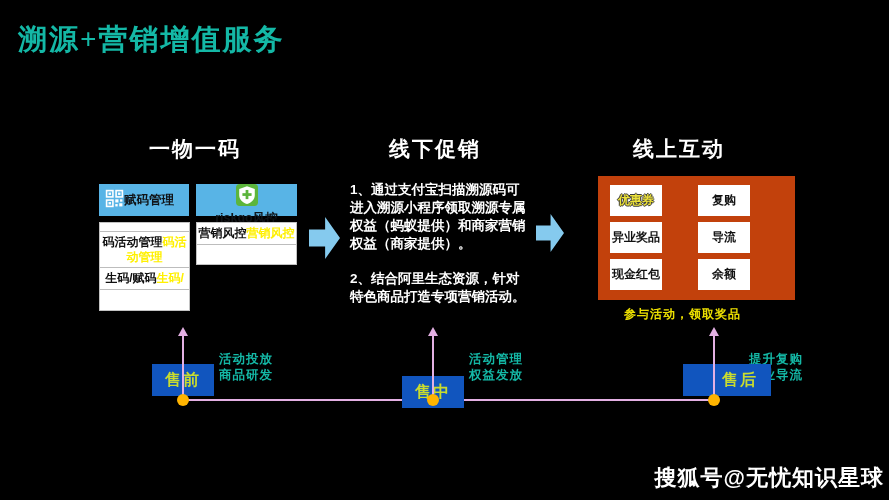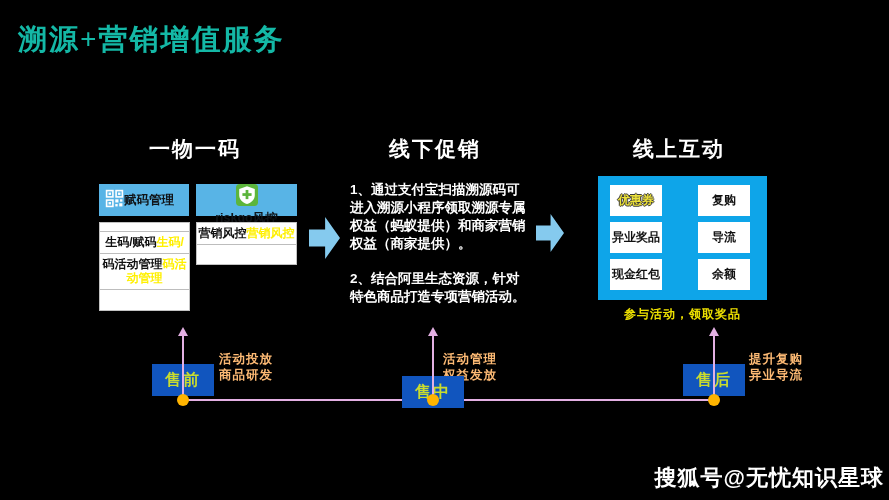--- a/index.html
+++ b/index.html
@@ -39,41 +39,41 @@
     clip-path:polygon(0 30%,52% 30%,52% 0,100% 50%,52% 100%,52% 70%,0 70%);}
   .fa1{left:309px;top:217px;width:31px;height:42px;}
   .fa2{left:536px;top:214px;width:28px;height:38px;}
 
   
   .offline-text{left:350px;top:181px;width:190px;color:#fff;font-size:13.5px;
                 font-weight:bold;line-height:18px;}
   .para-gap{height:17px;}
 
   
-  .online-panel{left:598px;top:176px;width:169px;height:124px;background:#0ea5e9;}
+  .online-panel{left:598px;top:176px;width:197px;height:124px;background:#c2410c;}
   .benefit{position:absolute;width:52px;height:31px;background:#fff;display:flex;
            align-items:center;justify-content:center;font-size:12px;font-weight:bold;
            color:#111;white-space:nowrap;}
   .b-l{left:12px;} .b-r{left:100px;}
   .r1{top:9px;} .r2{top:46px;} .r3{top:83px;}
   .coupon-hl{color:#ede23a;text-shadow:-1px 0 0 #3a3a3a,1px 0 0 #3a3a3a,
              0 -1px 0 #3a3a3a,0 1px 0 #3a3a3a;}
   .online-caption{left:598px;top:306px;width:169px;text-align:center;color:#ede000;
                   font-size:12px;font-weight:bold;letter-spacing:1px;}
 
   
   .h-line{left:181px;top:399px;width:536px;height:2px;background:#e3b0e3;}
   .v-line{top:336px;width:2px;height:64px;background:#e3b0e3;z-index:3;}
   .arrow-head{top:327px;width:0;height:0;border-left:5px solid transparent;
               border-right:5px solid transparent;border-bottom:9px solid #e3b0e3;z-index:3;}
   .stage-box{top:364px;width:62px;height:32px;background:#1155be;display:flex;
              align-items:center;justify-content:center;z-index:2;}
   .stage-box span{font-size:16px;font-weight:bold;color:#c9dc2e;letter-spacing:2px;z-index:4;}
   .dot{top:394px;width:12px;height:12px;border-radius:50%;background:#ffb400;z-index:4;}
-  .stage-label{top:351px;color:#fdba74;font-size:12.5px;font-weight:bold;line-height:16px;
+  .stage-label{top:351px;color:#14b8a6;font-size:12.5px;font-weight:bold;line-height:16px;
                white-space:nowrap;letter-spacing:1px;}
 
   
   .watermark{right:5px;top:463px;color:#fff;font-size:22px;font-weight:bold;
              letter-spacing:1px;}
 </style>
 </head>
 <body>
 
 <div class="slide">
@@ -113,22 +113,22 @@
         <path d="M12 2.5 L20.5 5.5 V12 C20.5 17 16.8 20.3 12 21.8 C7.2 20.3 3.5 17 3.5 12 V5.5 Z" fill="#fff"></path>
         <rect x="10.5" y="6.5" width="3" height="10" fill="#5cb53c"></rect>
         <rect x="7" y="10" width="10" height="3" fill="#5cb53c"></rect>
       </svg>
     </span>
     <span class="tool-label">riskgo风控</span>
   </div>
 
   <div class="abs list-box lb-left">
     <div class="lb-strip"></div>
+    <div class="lb-row"><span>码活动管理</span><span class="yellow-text">码活动管理</span></div>
     <div class="lb-row"><span>生码/赋码</span><span class="yellow-text">生码/</span></div>
-    <div class="lb-row"><span>码活动管理</span><span class="yellow-text">码活动管理</span></div>
     <div class="lb-fill"></div>
   </div>
 
   <div class="abs list-box lb-right">
     <div class="lb-row"><span>营销风控</span><span class="yellow-text">营销风控</span></div>
     <div class="lb-fill"></div>
   </div>
 
   <div class="abs flow-arrow fa1"></div>
   <div class="abs flow-arrow fa2"></div>
@@ -165,28 +165,28 @@
     <div>活动投放</div>
     <div>商品研发</div>
   </div>
 
   <div class="abs v-line" style="left:432px;"></div>
   <div class="abs arrow-head" style="left:428px;"></div>
   <div class="abs stage-box" style="left:402px;margin-top:12px;">
     <span>售中</span>
   </div>
   <div class="abs dot" style="left:427px;"></div>
-  <div class="abs stage-label" style="left:443px;">
+  <div class="abs stage-label" style="left:469px;">
     <div>活动管理</div>
     <div>权益发放</div>
   </div>
 
   <div class="abs v-line" style="left:713px;"></div>
   <div class="abs arrow-head" style="left:709px;"></div>
-  <div class="abs stage-box" style="left:683px;">
+  <div class="abs stage-box" style="left:683px;padding-left:26px;">
     <span>售后</span>
   </div>
   <div class="abs dot" style="left:708px;"></div>
   <div class="abs stage-label" style="left:749px;">
     <div>提升复购</div>
     <div>异业导流</div>
   </div>
 
   <div class="abs watermark">搜狐号@无忧知识星球</div>
 

